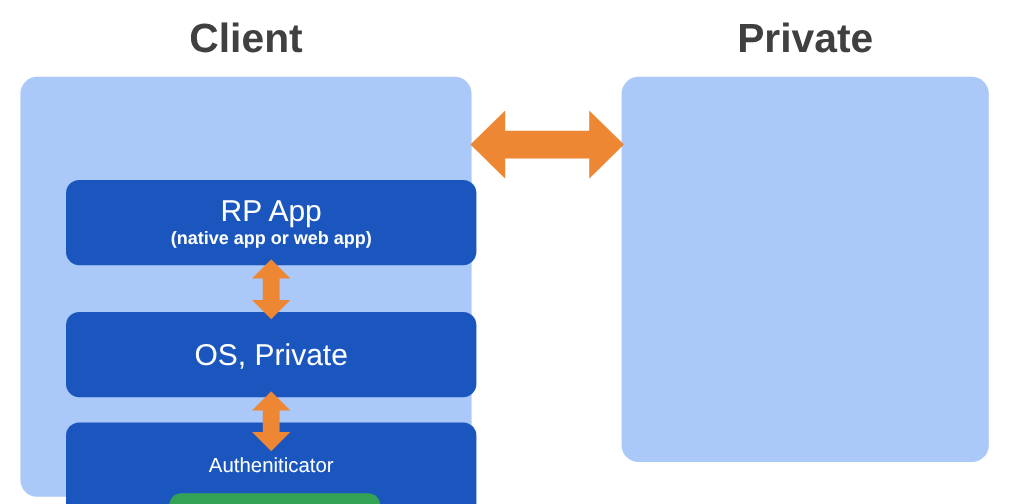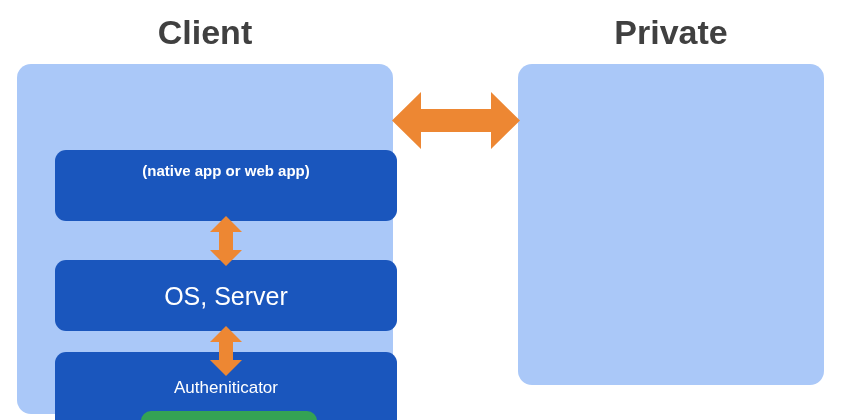--- a/index.html
+++ b/index.html
@@ -132,26 +132,27 @@
 
 <div id="canvas">
 
   <div class="col-title" id="title-client">Client</div>
 
   <div class="col-title" id="title-server">Private</div>
 
   <div class="panel" id="panel-client">
 
     <div class="box-blue" id="box-rp-app">
+      <span class="main-label">RP App</span>
       <span class="sub-label">(native app or web app)</span>
     </div>
 
     <div class="box-blue" id="box-os-browser">
       <div class="vcenter">
-        <span class="main-label">OS, Server</span>
+        <span class="main-label">OS, Private</span>
       </div>
     </div>
 
     <div class="box-blue" id="box-authenticator">
       <span class="small-label" id="authenticator-label">Autheniticator</span>
     </div>
 
     <div class="box-green" id="box-private-key">
       <span>Private key</span>
     </div>

